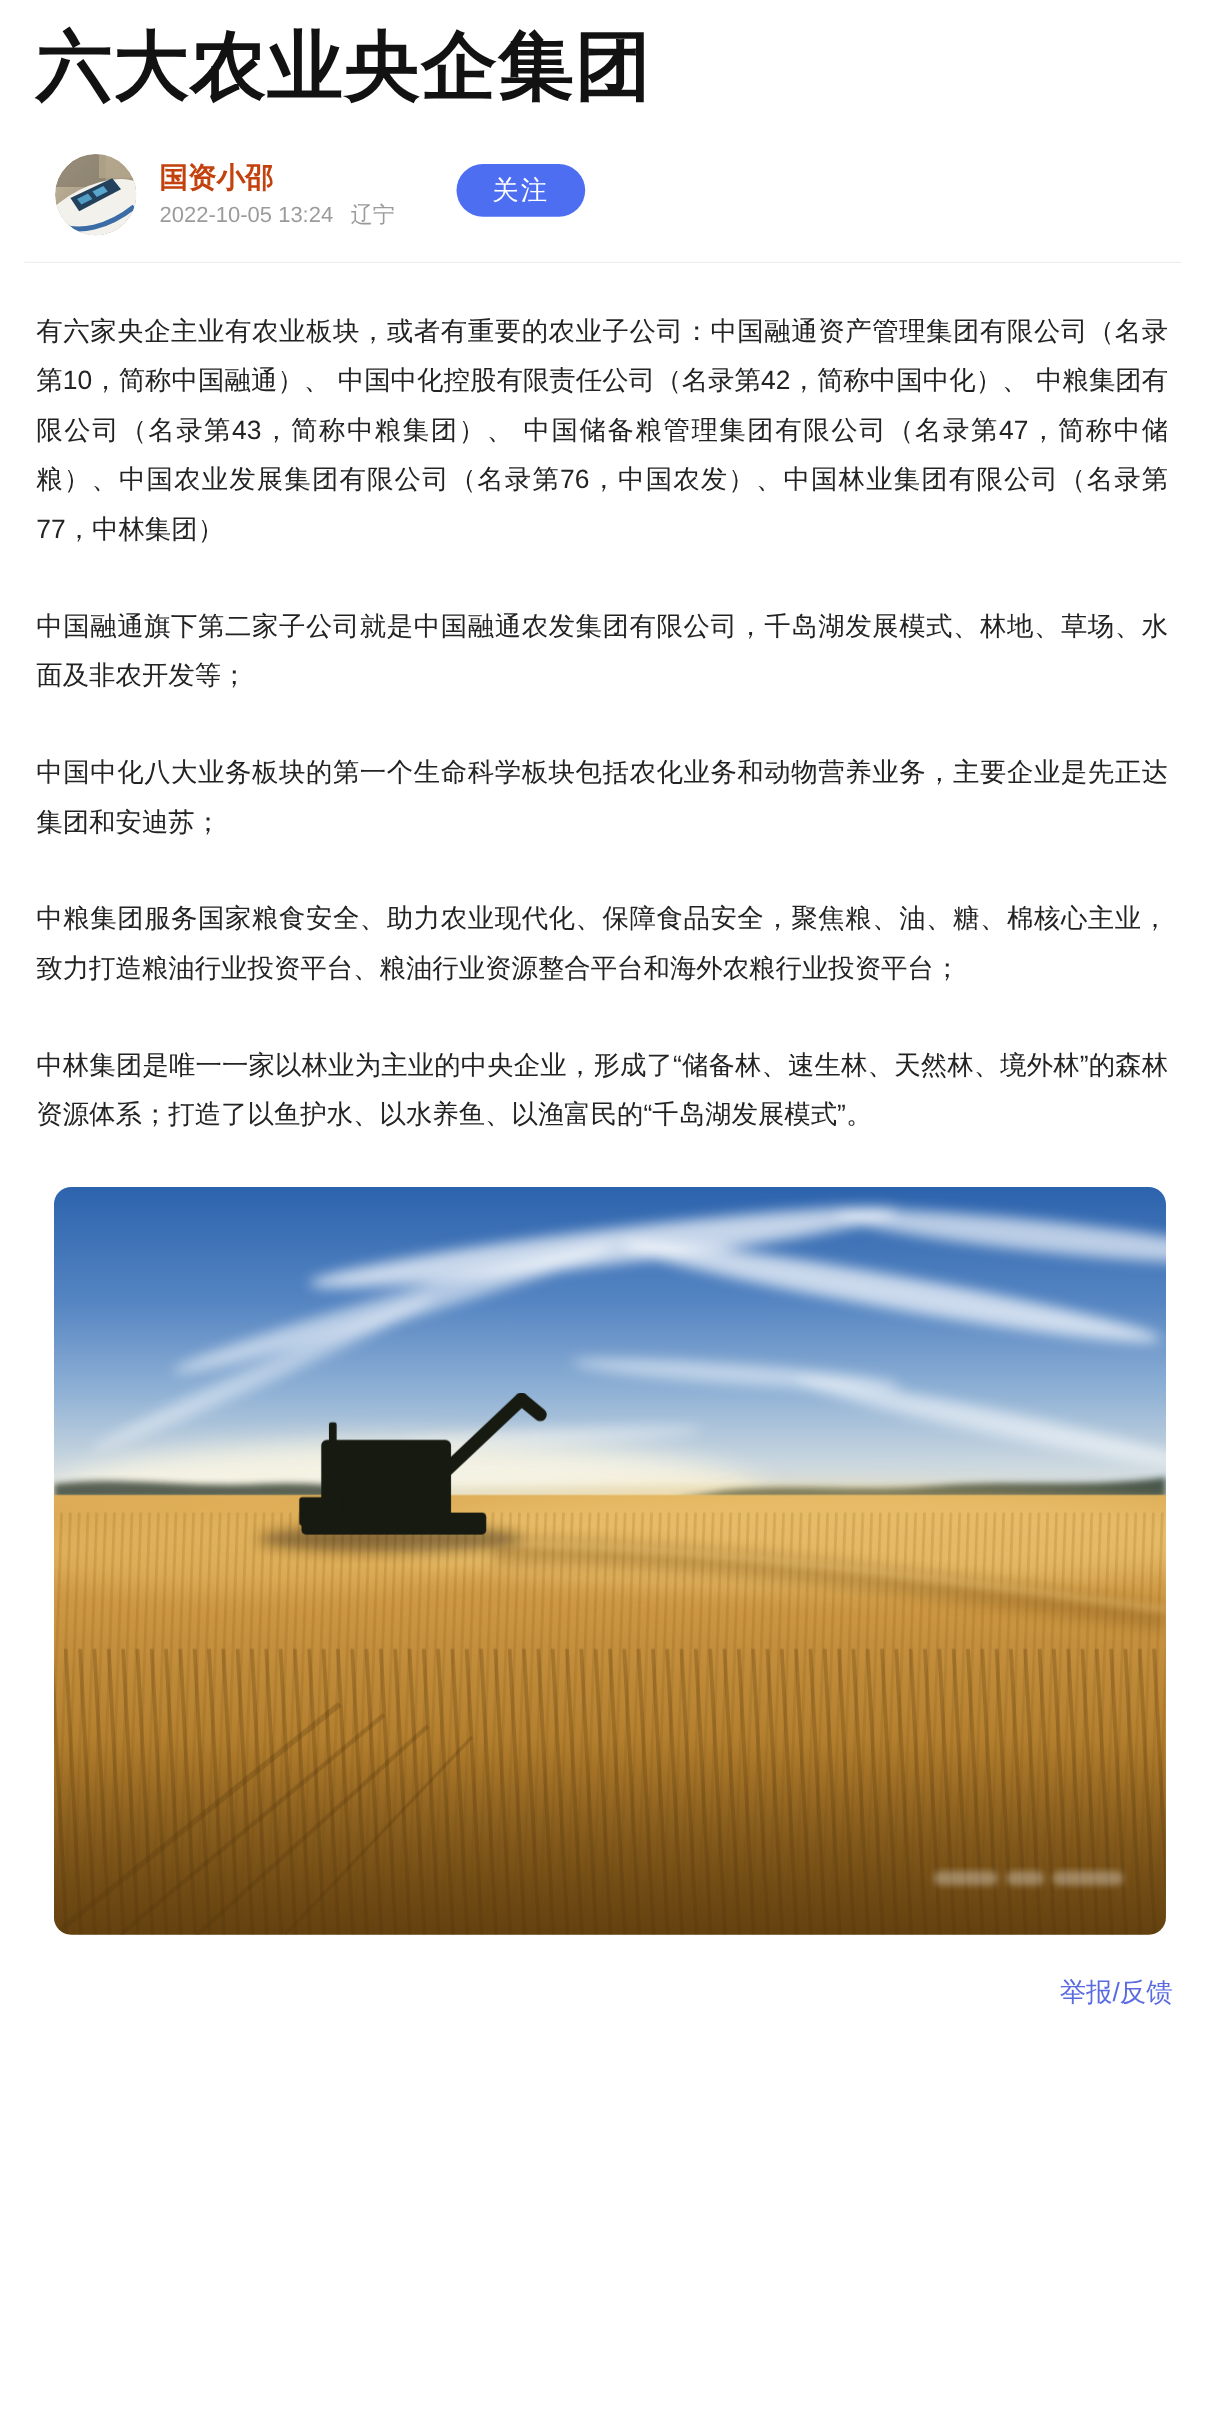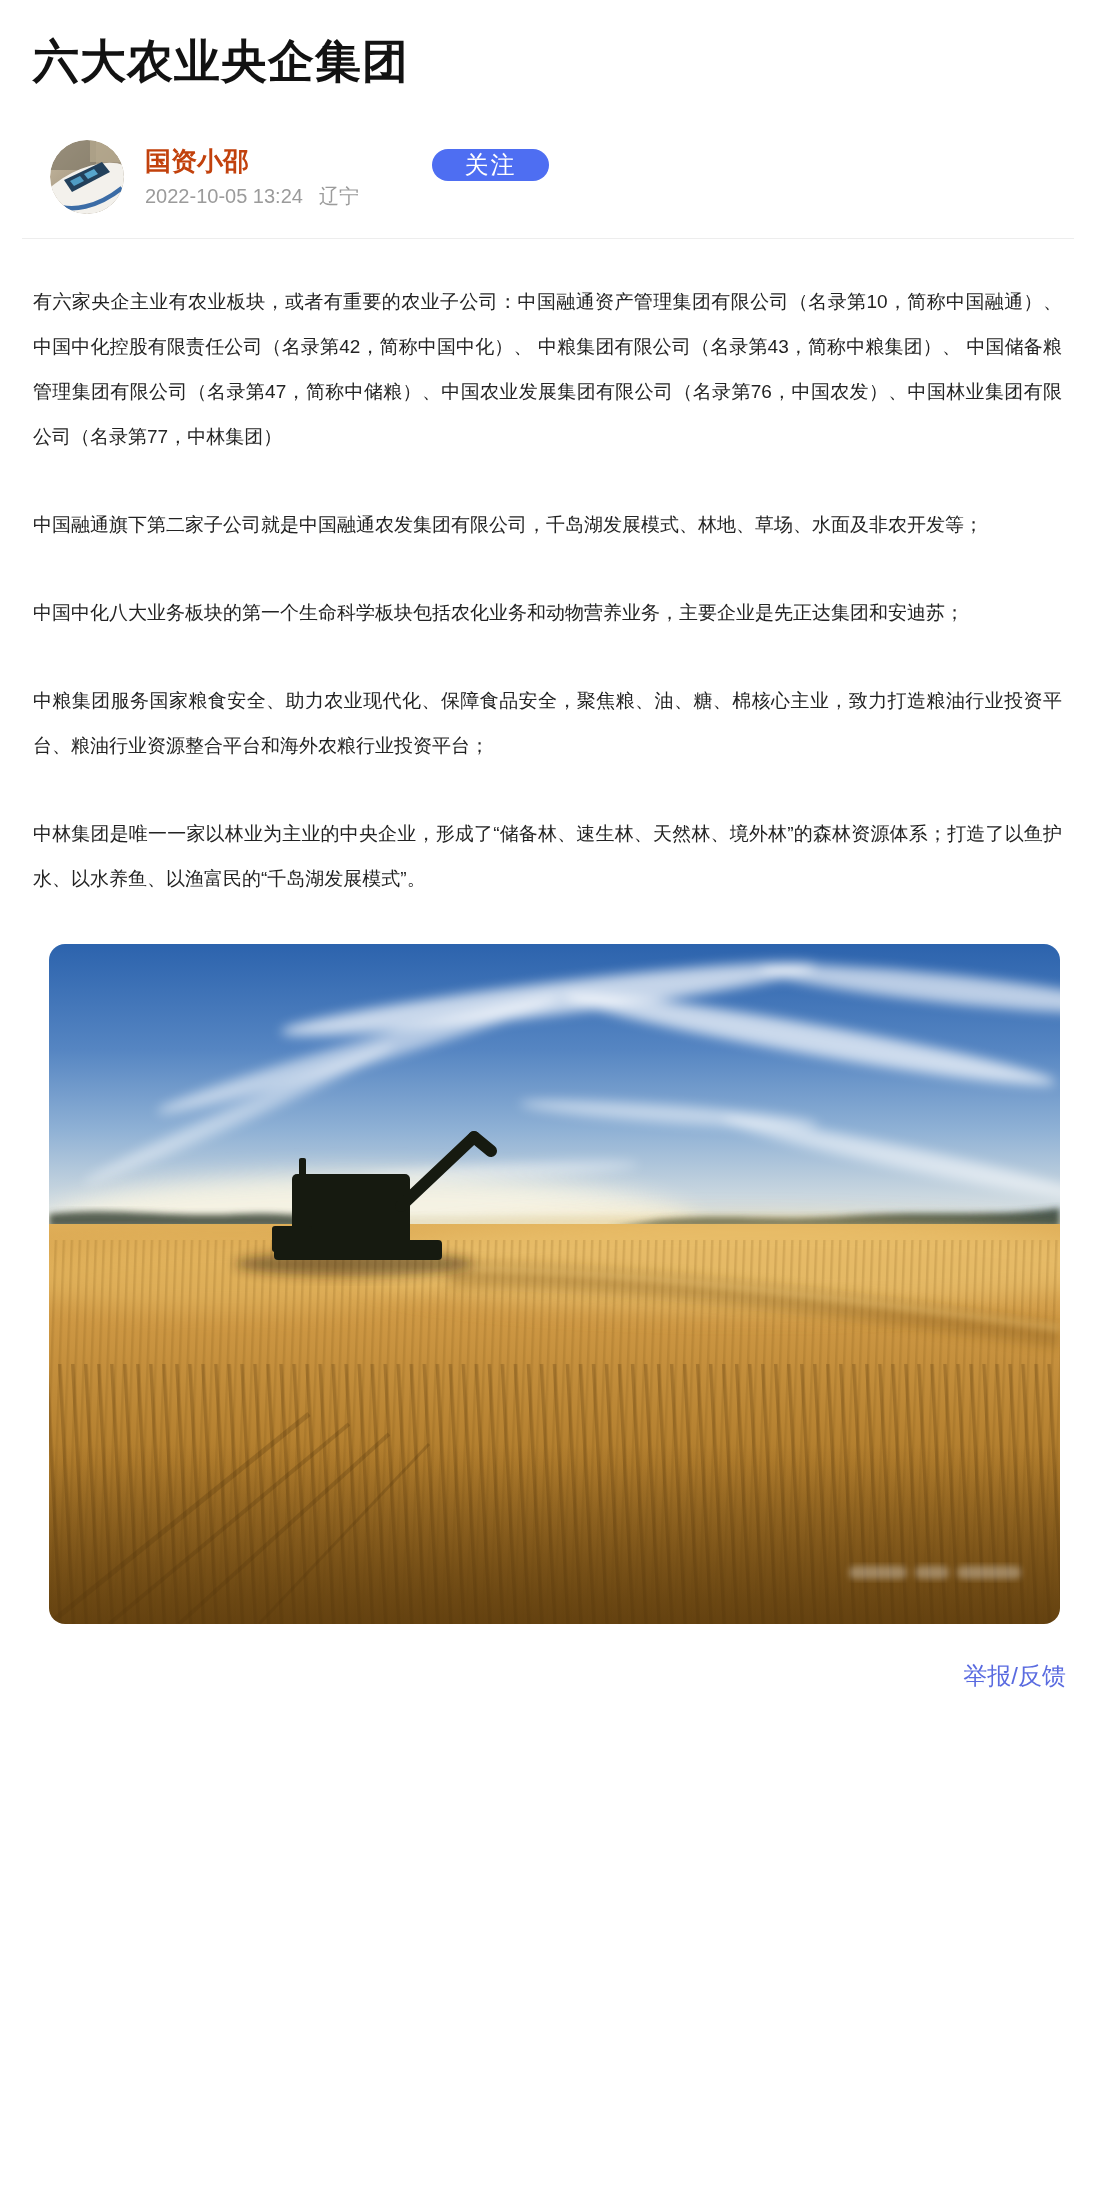--- a/index.html
+++ b/index.html
@@ -6,21 +6,21 @@
   html, body { background: #ffffff; }
   body {
     width: 1096px;
     font-family: "Liberation Sans", "DejaVu Sans", sans-serif;
     color: #222;
   }
   .page { width: 1096px; padding-bottom: 26px; background: #fff; }
 
   .article-title {
     margin: 30px 33px 0 33px;
-    font-size: 46px;
+    font-size: 69px;
     line-height: 62px;
     font-weight: 700;
     color: #121212;
     letter-spacing: 1px;
   }
 
   .author-row {
     position: relative;
     margin: 48px 36px 0 50px;
     height: 74px;
@@ -45,43 +45,43 @@
   }
   .author-meta {
     margin-top: 7px;
     font-size: 20px;
     color: #9b9b9b;
     line-height: 26px;
   }
   .author-meta .loc { margin-left: 16px; }
   .follow-btn {
     position: absolute;
-    left: 382px;
+    left: 365px;
     top: 9px;
     width: 117px;
-    height: 32px;
+    height: 48px;
     border: none;
     border-radius: 24px;
     background: #4e6ef2;
     color: #ffffff;
     font-size: 24px;
     font-family: Liberation Sans, sans-serif;
     letter-spacing: 2px;
     cursor: pointer;
   }
 
   .divider {
     border: none;
     border-top: 1px solid #ededed;
     margin: 24px 22px 0 22px;
   }
 
   .content {
     margin: 40px 34px 0 33px;
-    font-size: 19px;
+    font-size: 24px;
     line-height: 45px;
     color: #232323;
     text-align: justify;
   }
   .content p { margin: 0 0 43px 0; }
 
   .article-photo {
     margin: 0 36px 0 49px;
     width: 1011px;
     height: 680px;

